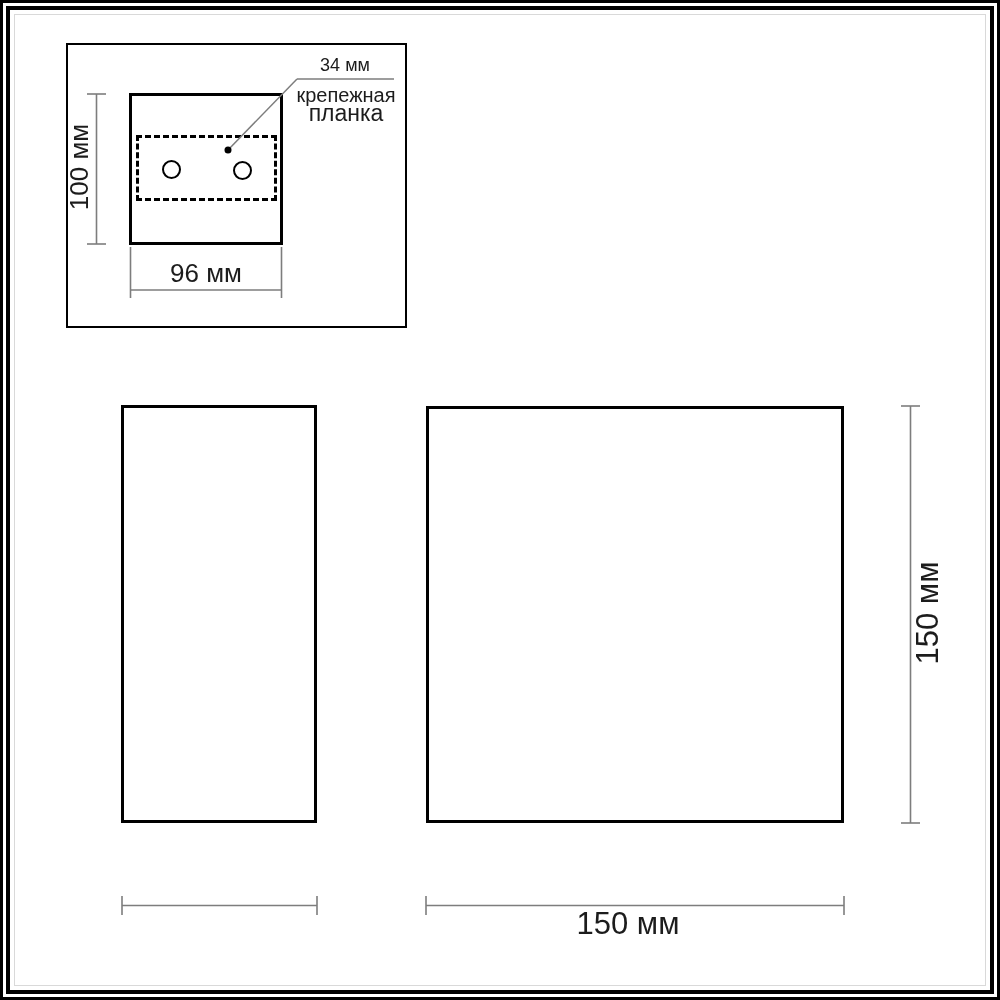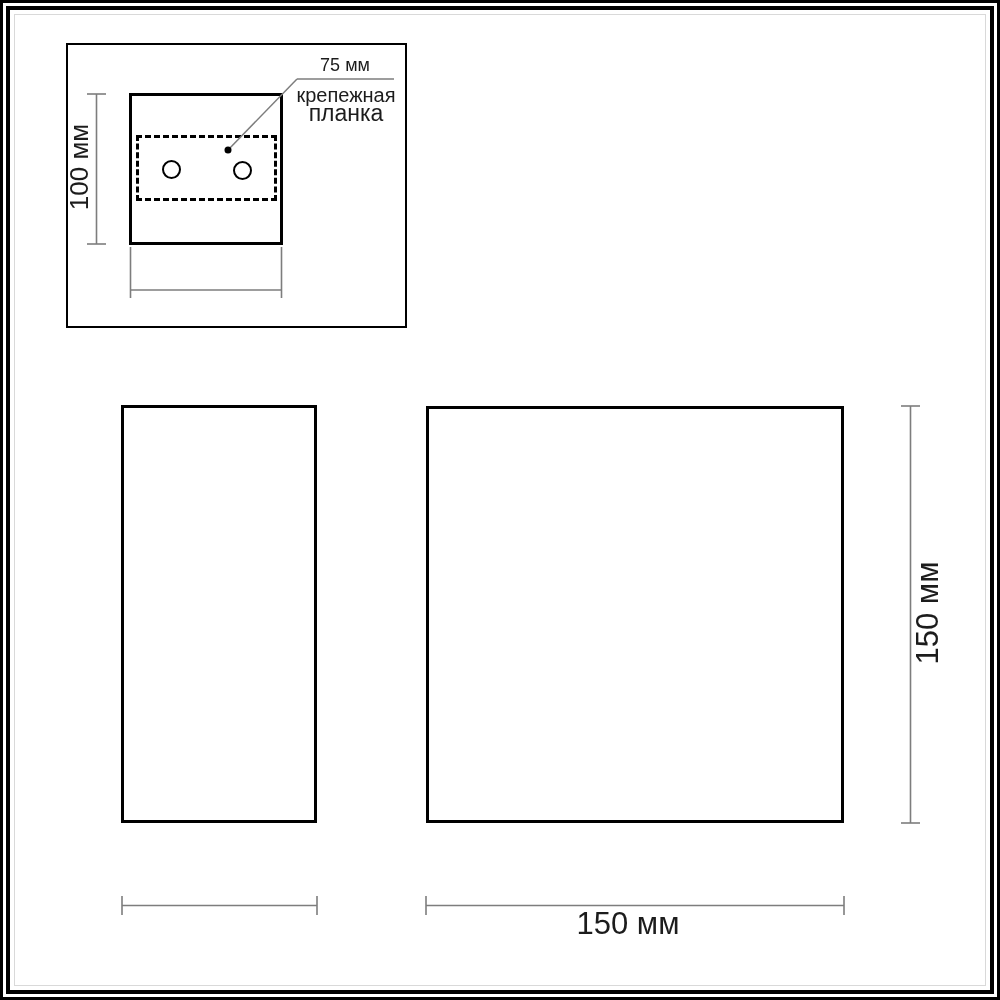--- a/index.html
+++ b/index.html
@@ -92,26 +92,27 @@
       <line class="dim-line" x1="844" y1="896" x2="844" y2="915"></line>
     </g>
 
     <g>
       <line class="dim-line" x1="910.5" y1="406" x2="910.5" y2="823"></line>
       <line class="dim-line" x1="901" y1="406" x2="920" y2="406"></line>
       <line class="dim-line" x1="901" y1="823" x2="920" y2="823"></line>
     </g>
   </svg>
 
-  <div class="lbl lbl-sm" style="left:297px;top:56px;width:96px;">75 мм</div>
+  <div class="lbl lbl-sm" style="left:297px;top:56px;width:96px;">34 мм</div>
 
   <div class="lbl lbl-sm" style="left:290px;top:85px;width:112px;font-size:20px;">крепежная</div>
   <div class="lbl lbl-sm" style="left:290px;top:101px;width:112px;font-size:23px;">планка</div>
 
   <div class="lbl lbl-md rot" style="left:31px;top:152px;width:100px;height:30px;">100 мм</div>
 
+  <div class="lbl lbl-md" style="left:126px;top:260px;width:160px;">96 мм</div>
 
 
   <div class="lbl lbl-lg" style="left:478px;top:908px;width:300px;">150 мм</div>
 
   <div class="lbl lbl-lg rot" style="left:849px;top:596px;width:160px;height:34px;">150 мм</div>
 
 </div>
 
 </body></html>

